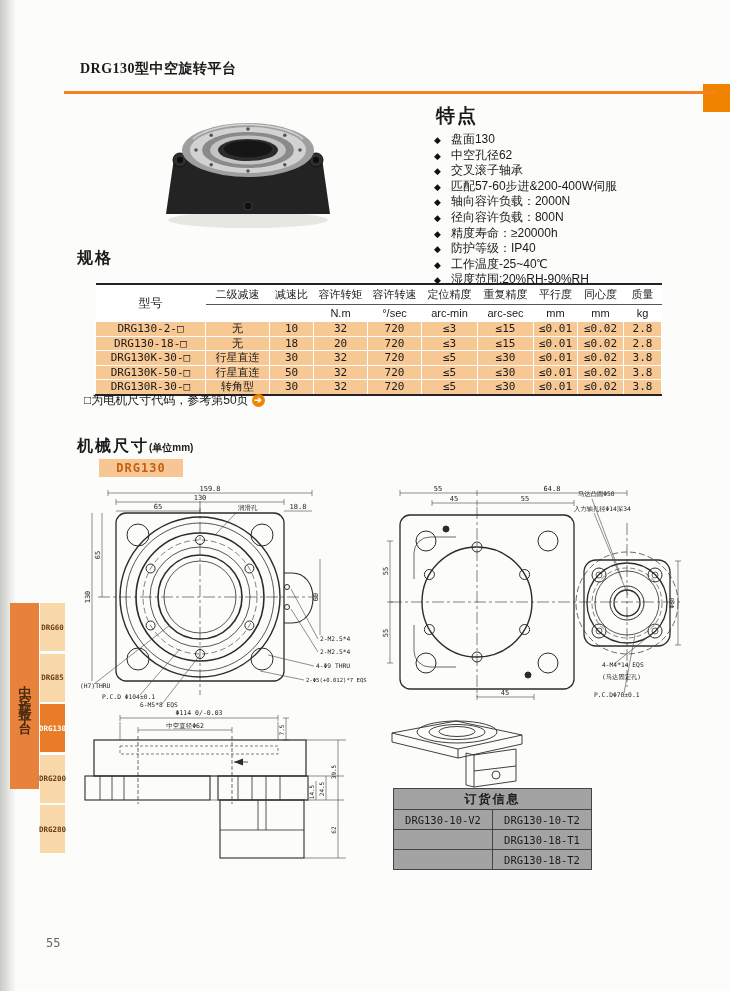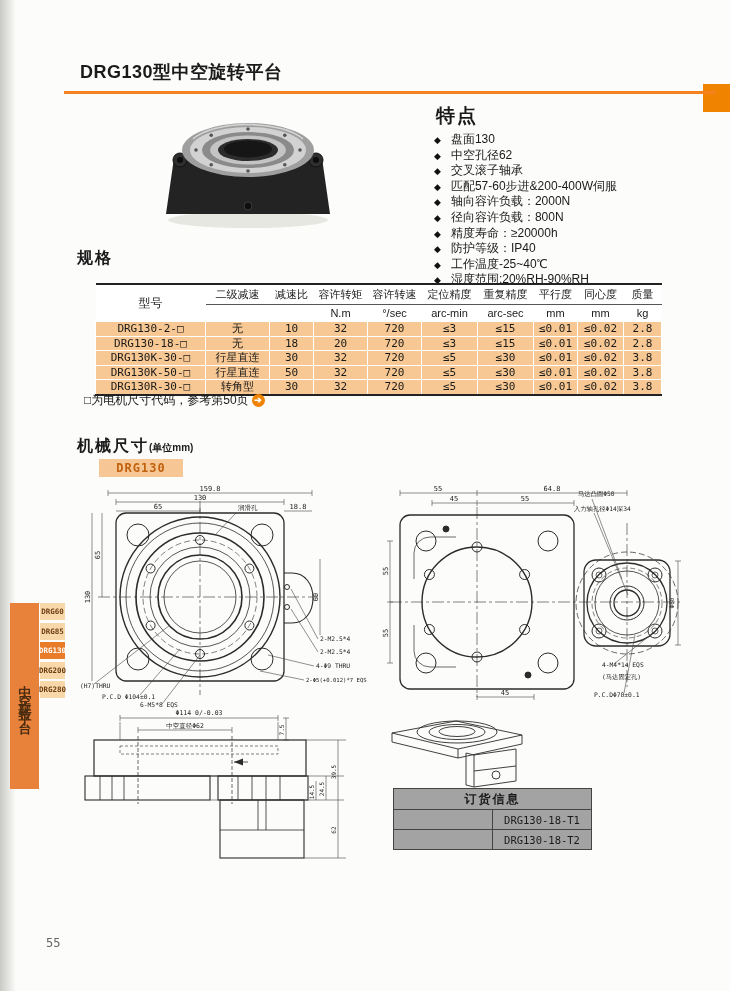--- a/index.html
+++ b/index.html
@@ -2,22 +2,22 @@
 <html><head>
 <meta charset="utf-8">
 <style>
   html,body{margin:0;padding:0;background:#ffffff;}
   #page{position:relative;width:730px;height:991px;background:#fcfcfa;overflow:hidden;
         font-family:"Liberation Sans",sans-serif;color:#1a1a1a;}
   .page-edge{position:absolute;left:0;top:0;bottom:0;width:16px;
         background:linear-gradient(to right,#c9c9c5,#fcfcfa);}
   .corner-accent{position:absolute;right:0;top:84px;width:27px;height:28px;background:#f08300;}
 
-  .title{position:absolute;left:80px;top:60px;font-family:Liberation Sans, sans-serif;
-        font-weight:bold;font-size:18px;letter-spacing:.5px;text-align:right;}
+  .title{position:absolute;left:80px;top:60px;font-family:Liberation Serif, serif;
+        font-weight:bold;font-size:14px;letter-spacing:.5px;text-align:right;}
   .title-rule{position:absolute;left:64px;top:91px;width:652px;height:3px;background:#f5821f;}
 
   .photo{position:absolute;left:148px;top:98px;width:200px;height:140px;}
 
   .features{position:absolute;left:432px;top:103px;width:288px;}
   .features h2{margin:0 0 3px 4px;font-size:19px;letter-spacing:2px;}
   .features ul{margin:0;padding:0;list-style:none;}
   .features li{display:flex;align-items:flex-start;font-size:12px;line-height:14.6px;}
   .features .diam{font-size:9px;margin:1px 10px 0 2px;color:#111;}
 
@@ -54,21 +54,21 @@
   .order-table th{border:1px solid #444;height:18px;font-size:12px;font-weight:bold;
         font-family:"Liberation Sans",sans-serif;letter-spacing:2px;}
   .order-table td{border:1px solid #444;width:96px;height:17px;text-align:center;}
 
   .sidebar{position:absolute;left:10px;top:603px;display:flex;}
   .side-bar-vert{width:29px;height:186px;background:#e8823a;display:flex;align-items:center;
         justify-content:center;}
   .side-bar-vert span{writing-mode:vertical-rl;font-size:13px;font-weight:bold;color:#4a2c10;
         letter-spacing:7px;}
   .side-tabs{width:25px;display:flex;flex-direction:column;margin-left:1px;}
-  .tab{height:17px;margin-bottom:2.5px;background:#f8d7a8;color:#6b3c12;display:flex;
+  .tab{height:48px;margin-bottom:2.5px;background:#f8d7a8;color:#6b3c12;display:flex;
         align-items:center;justify-content:center;font-family:"DejaVu Sans Mono",monospace;
         font-size:7.5px;font-weight:bold;cursor:pointer;text-align:center;}
   .tab:last-child{margin-bottom:0;}
   .tab.active{background:#e87c28;color:#fff;}
 
   .page-number{position:absolute;left:46px;top:936px;font-size:12px;color:#666;
         font-family:"DejaVu Sans Mono",monospace;}
 </style>
 </head>
 <body>
@@ -440,20 +440,24 @@
 
   <table class="order-table">
     <thead>
       <tr>
         <th colspan="2">订货信息</th>
       </tr>
     </thead>
     <tbody>
 
 
+        <tr>
+          <td>DRG130-10-V2</td>
+          <td>DRG130-10-T2</td>
+        </tr>
 
         <tr>
           <td></td>
           <td>DRG130-18-T1</td>
         </tr>
 
         <tr>
           <td></td>
           <td>DRG130-18-T2</td>
         </tr>

